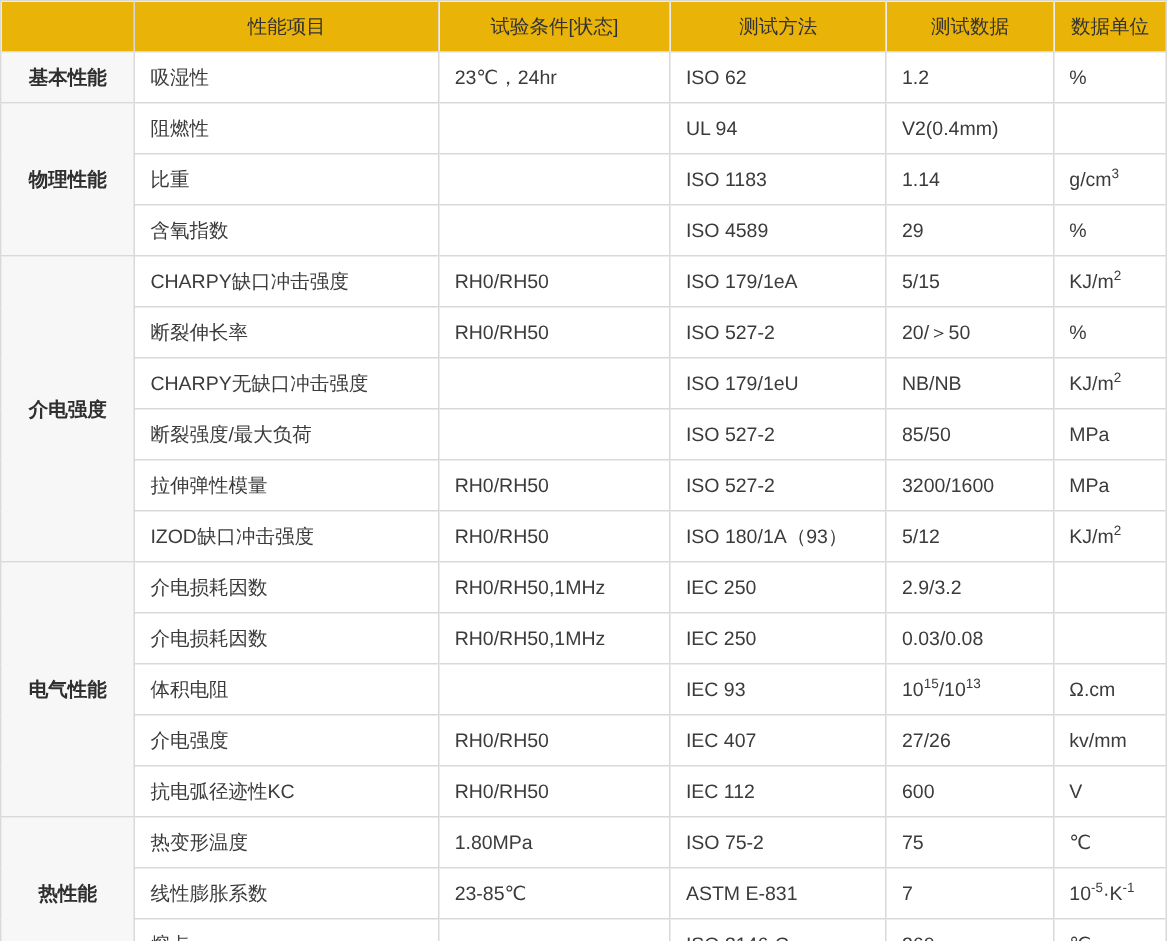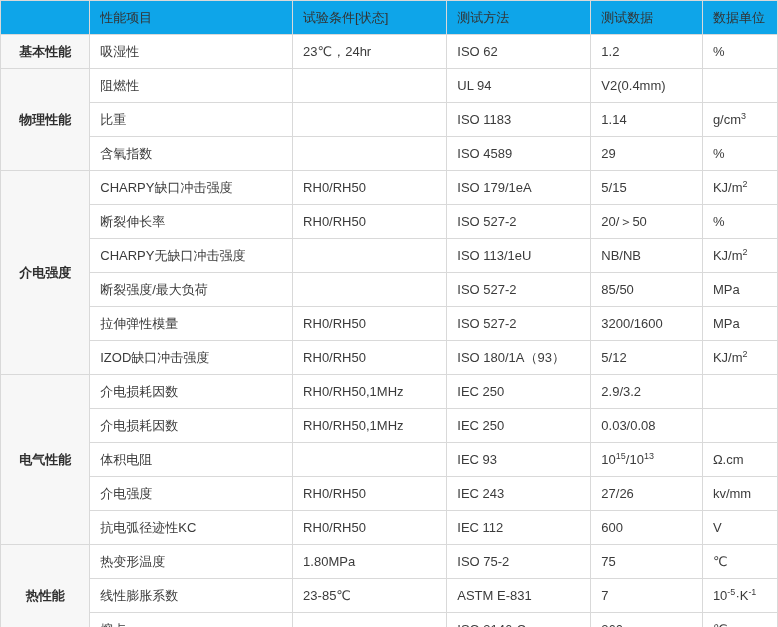--- a/index.html
+++ b/index.html
@@ -26,22 +26,22 @@
     vertical-align: middle;
     font-weight: normal;
     font-size: 13px;
     color: #3b3b3b;
     height: 34px;
     box-sizing: border-box;
     overflow: hidden;
     white-space: nowrap;
   }
   .spec-table thead th {
-    background: #0ea5e9;
-    text-align: left;
+    background: #eab308;
+    text-align: center;
     font-weight: normal;
     color: #333333;
     height: 34px;
   }
   td.group-cell {
     background: #f7f7f7;
     text-align: center;
     font-weight: bold;
     color: #2f2f2f;
   }
@@ -121,21 +121,21 @@
       <tr>
         <td class="c1">断裂伸长率</td>
         <td class="c2">RH0/RH50</td>
         <td class="c3">ISO 527-2</td>
         <td class="c4">20/＞50</td>
         <td class="c5">%</td>
       </tr>
       <tr>
         <td class="c1">CHARPY无缺口冲击强度</td>
         <td class="c2"></td>
-        <td class="c3">ISO 113/1eU</td>
+        <td class="c3">ISO 179/1eU</td>
         <td class="c4">NB/NB</td>
         <td class="c5">KJ/m<sup>2</sup></td>
       </tr>
       <tr>
         <td class="c1">断裂强度/最大负荷</td>
         <td class="c2"></td>
         <td class="c3">ISO 527-2</td>
         <td class="c4">85/50</td>
         <td class="c5">MPa</td>
       </tr>
@@ -171,21 +171,21 @@
       <tr>
         <td class="c1">体积电阻</td>
         <td class="c2"></td>
         <td class="c3">IEC 93</td>
         <td class="c4">10<sup>15</sup>/10<sup>13</sup></td>
         <td class="c5">Ω.cm</td>
       </tr>
       <tr>
         <td class="c1">介电强度</td>
         <td class="c2">RH0/RH50</td>
-        <td class="c3">IEC 243</td>
+        <td class="c3">IEC 407</td>
         <td class="c4">27/26</td>
         <td class="c5">kv/mm</td>
       </tr>
       <tr>
         <td class="c1">抗电弧径迹性KC</td>
         <td class="c2">RH0/RH50</td>
         <td class="c3">IEC 112</td>
         <td class="c4">600</td>
         <td class="c5">V</td>
       </tr>

